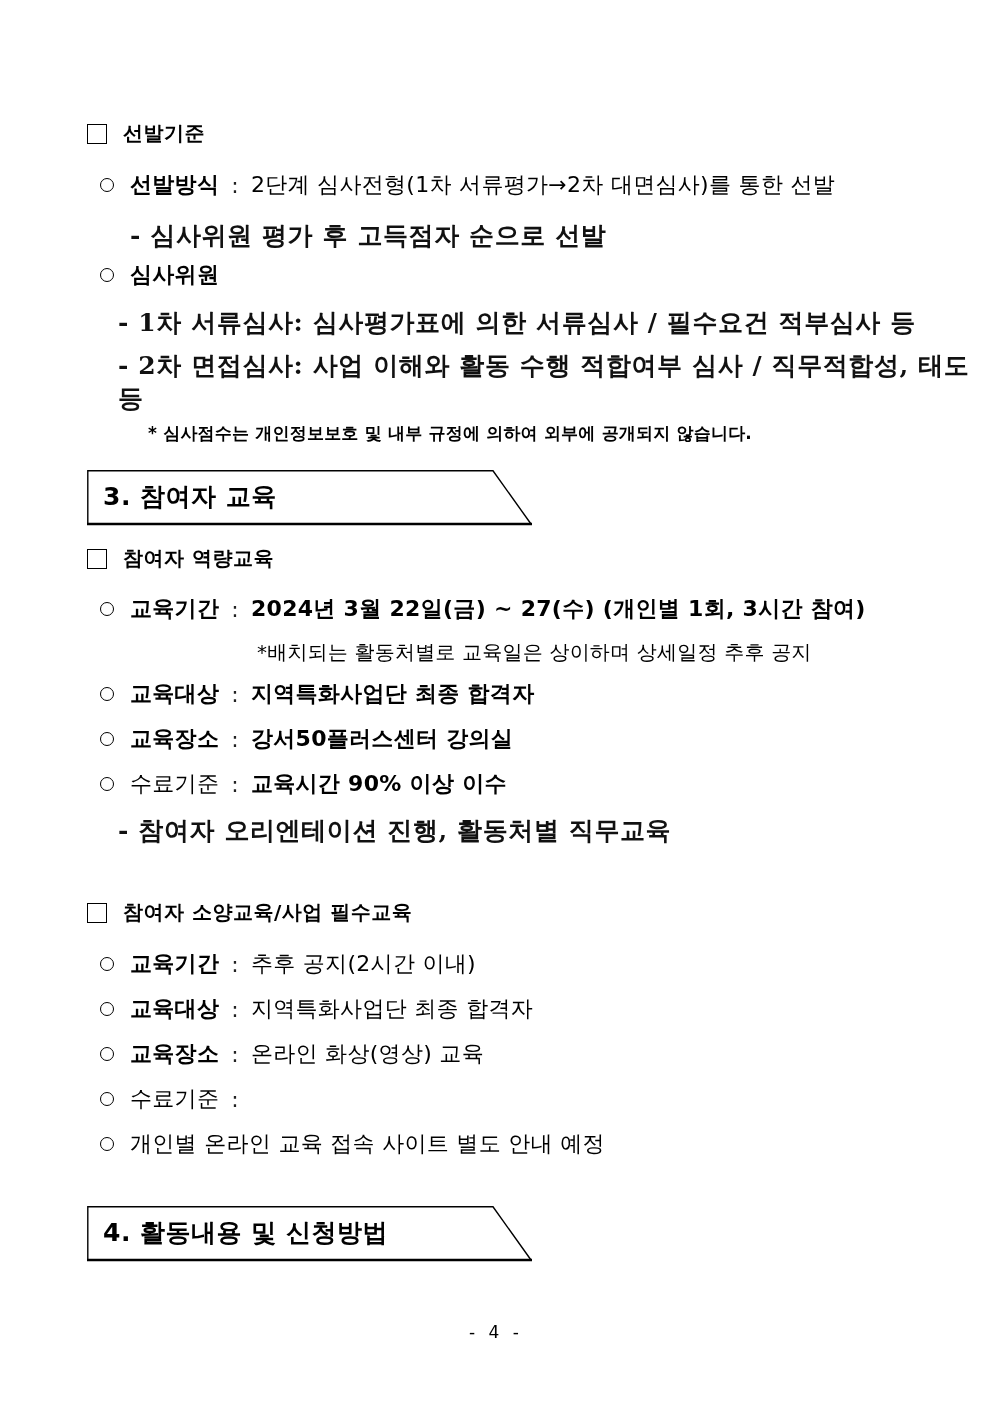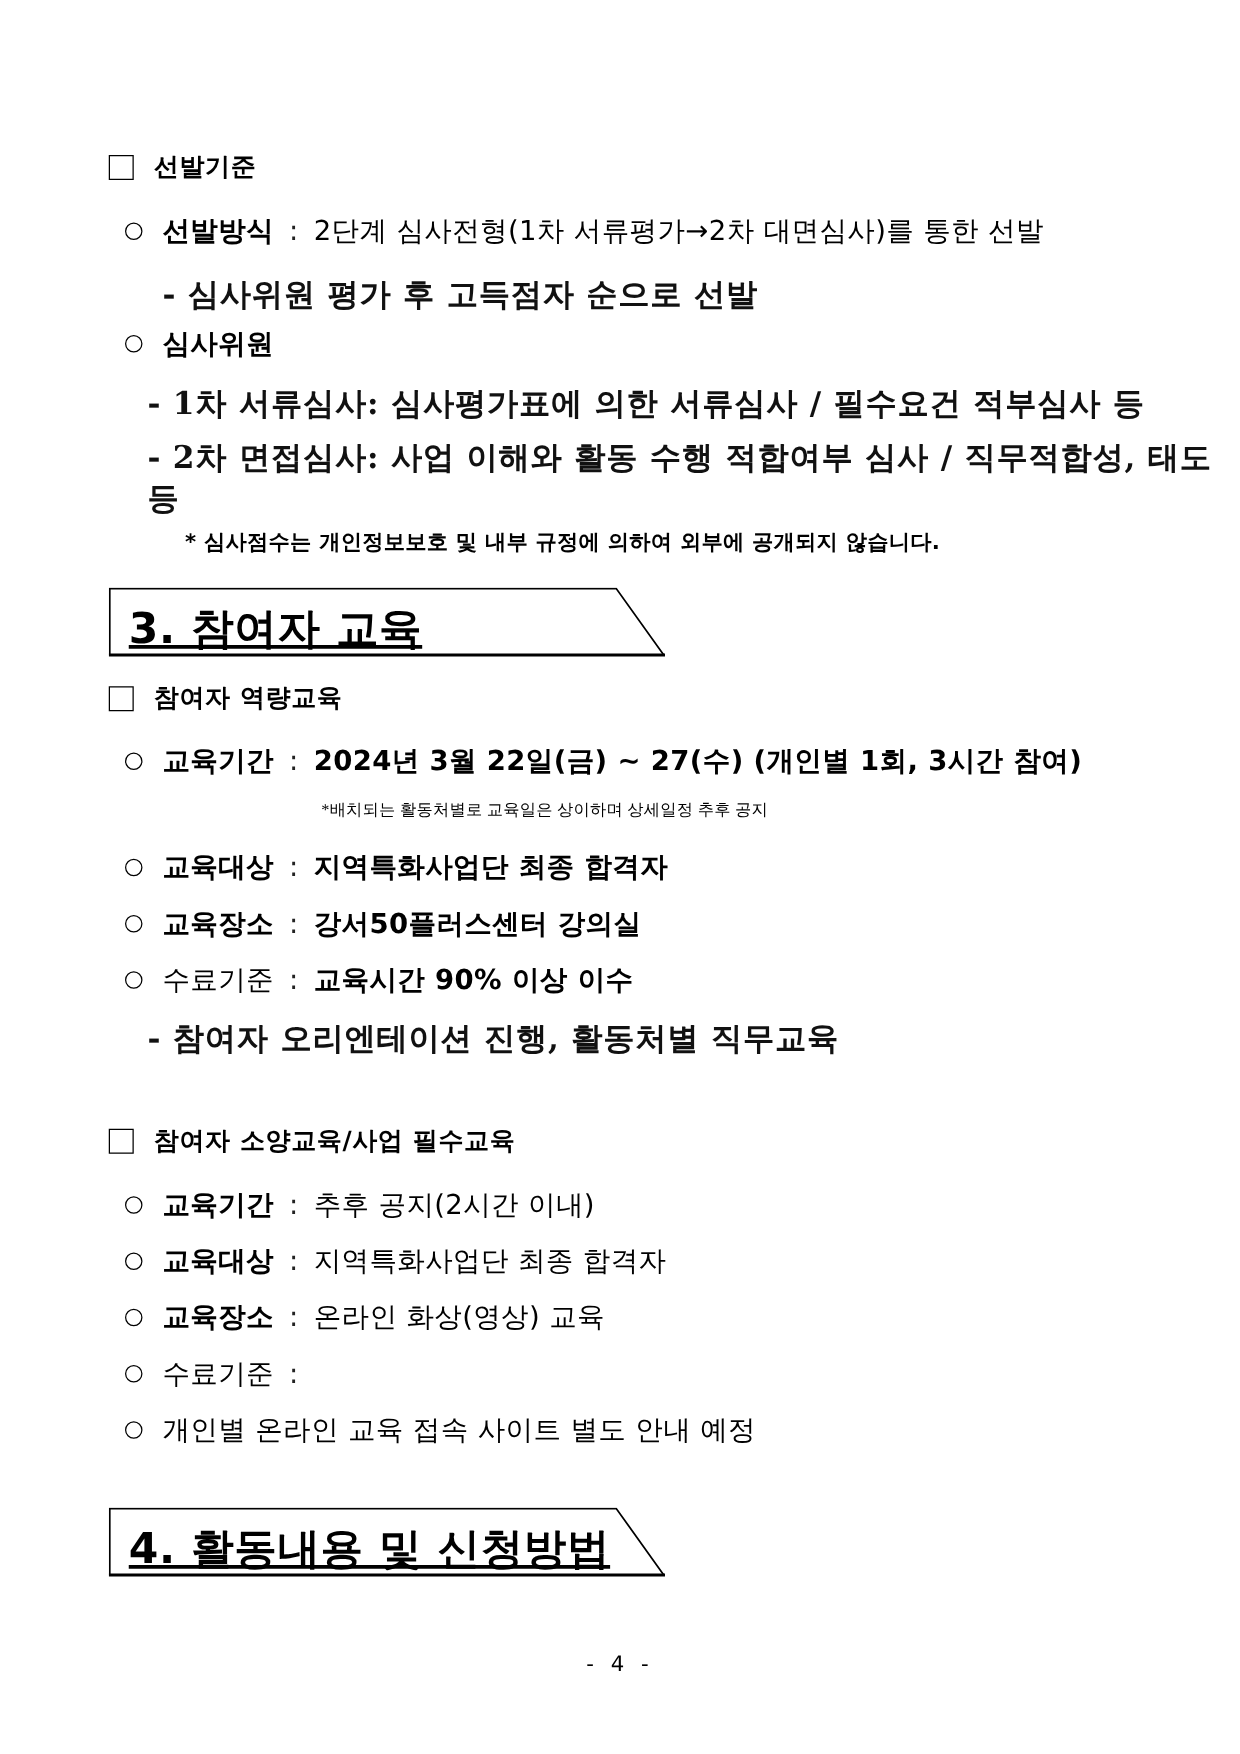--- a/index.html
+++ b/index.html
@@ -69,45 +69,43 @@
     font-weight: bold;
   }
   .note-star {
     position: absolute;
     font-size: 17px;
     font-weight: bold;
     letter-spacing: 0.2px;
   }
   .note-plain {
     position: absolute;
-    font-size: 13px;
+    font-size: 20px;
     letter-spacing: 0.2px;
-    font-family: Liberation Serif, serif;
   }
 
   
   .sec-header {
     position: absolute;
     left: 87px;
     width: 446px;
     height: 56px;
   }
   .sec-header svg {
     position: absolute;
     left: 0; top: 0;
   }
   .sec-title {
     position: absolute;
     left: 16px;
     top: 10px;
-    font-size: 34px;
+    font-size: 25px;
     font-weight: bold;
     letter-spacing: 0.5px;
     white-space: nowrap;
-    text-decoration: underline;
   }
 
   .page-num {
     position: absolute;
     left: 0;
     width: 992px;
     top: 1322px;
     text-align: center;
     font-size: 17px;
     font-family: "DejaVu Sans", sans-serif;

